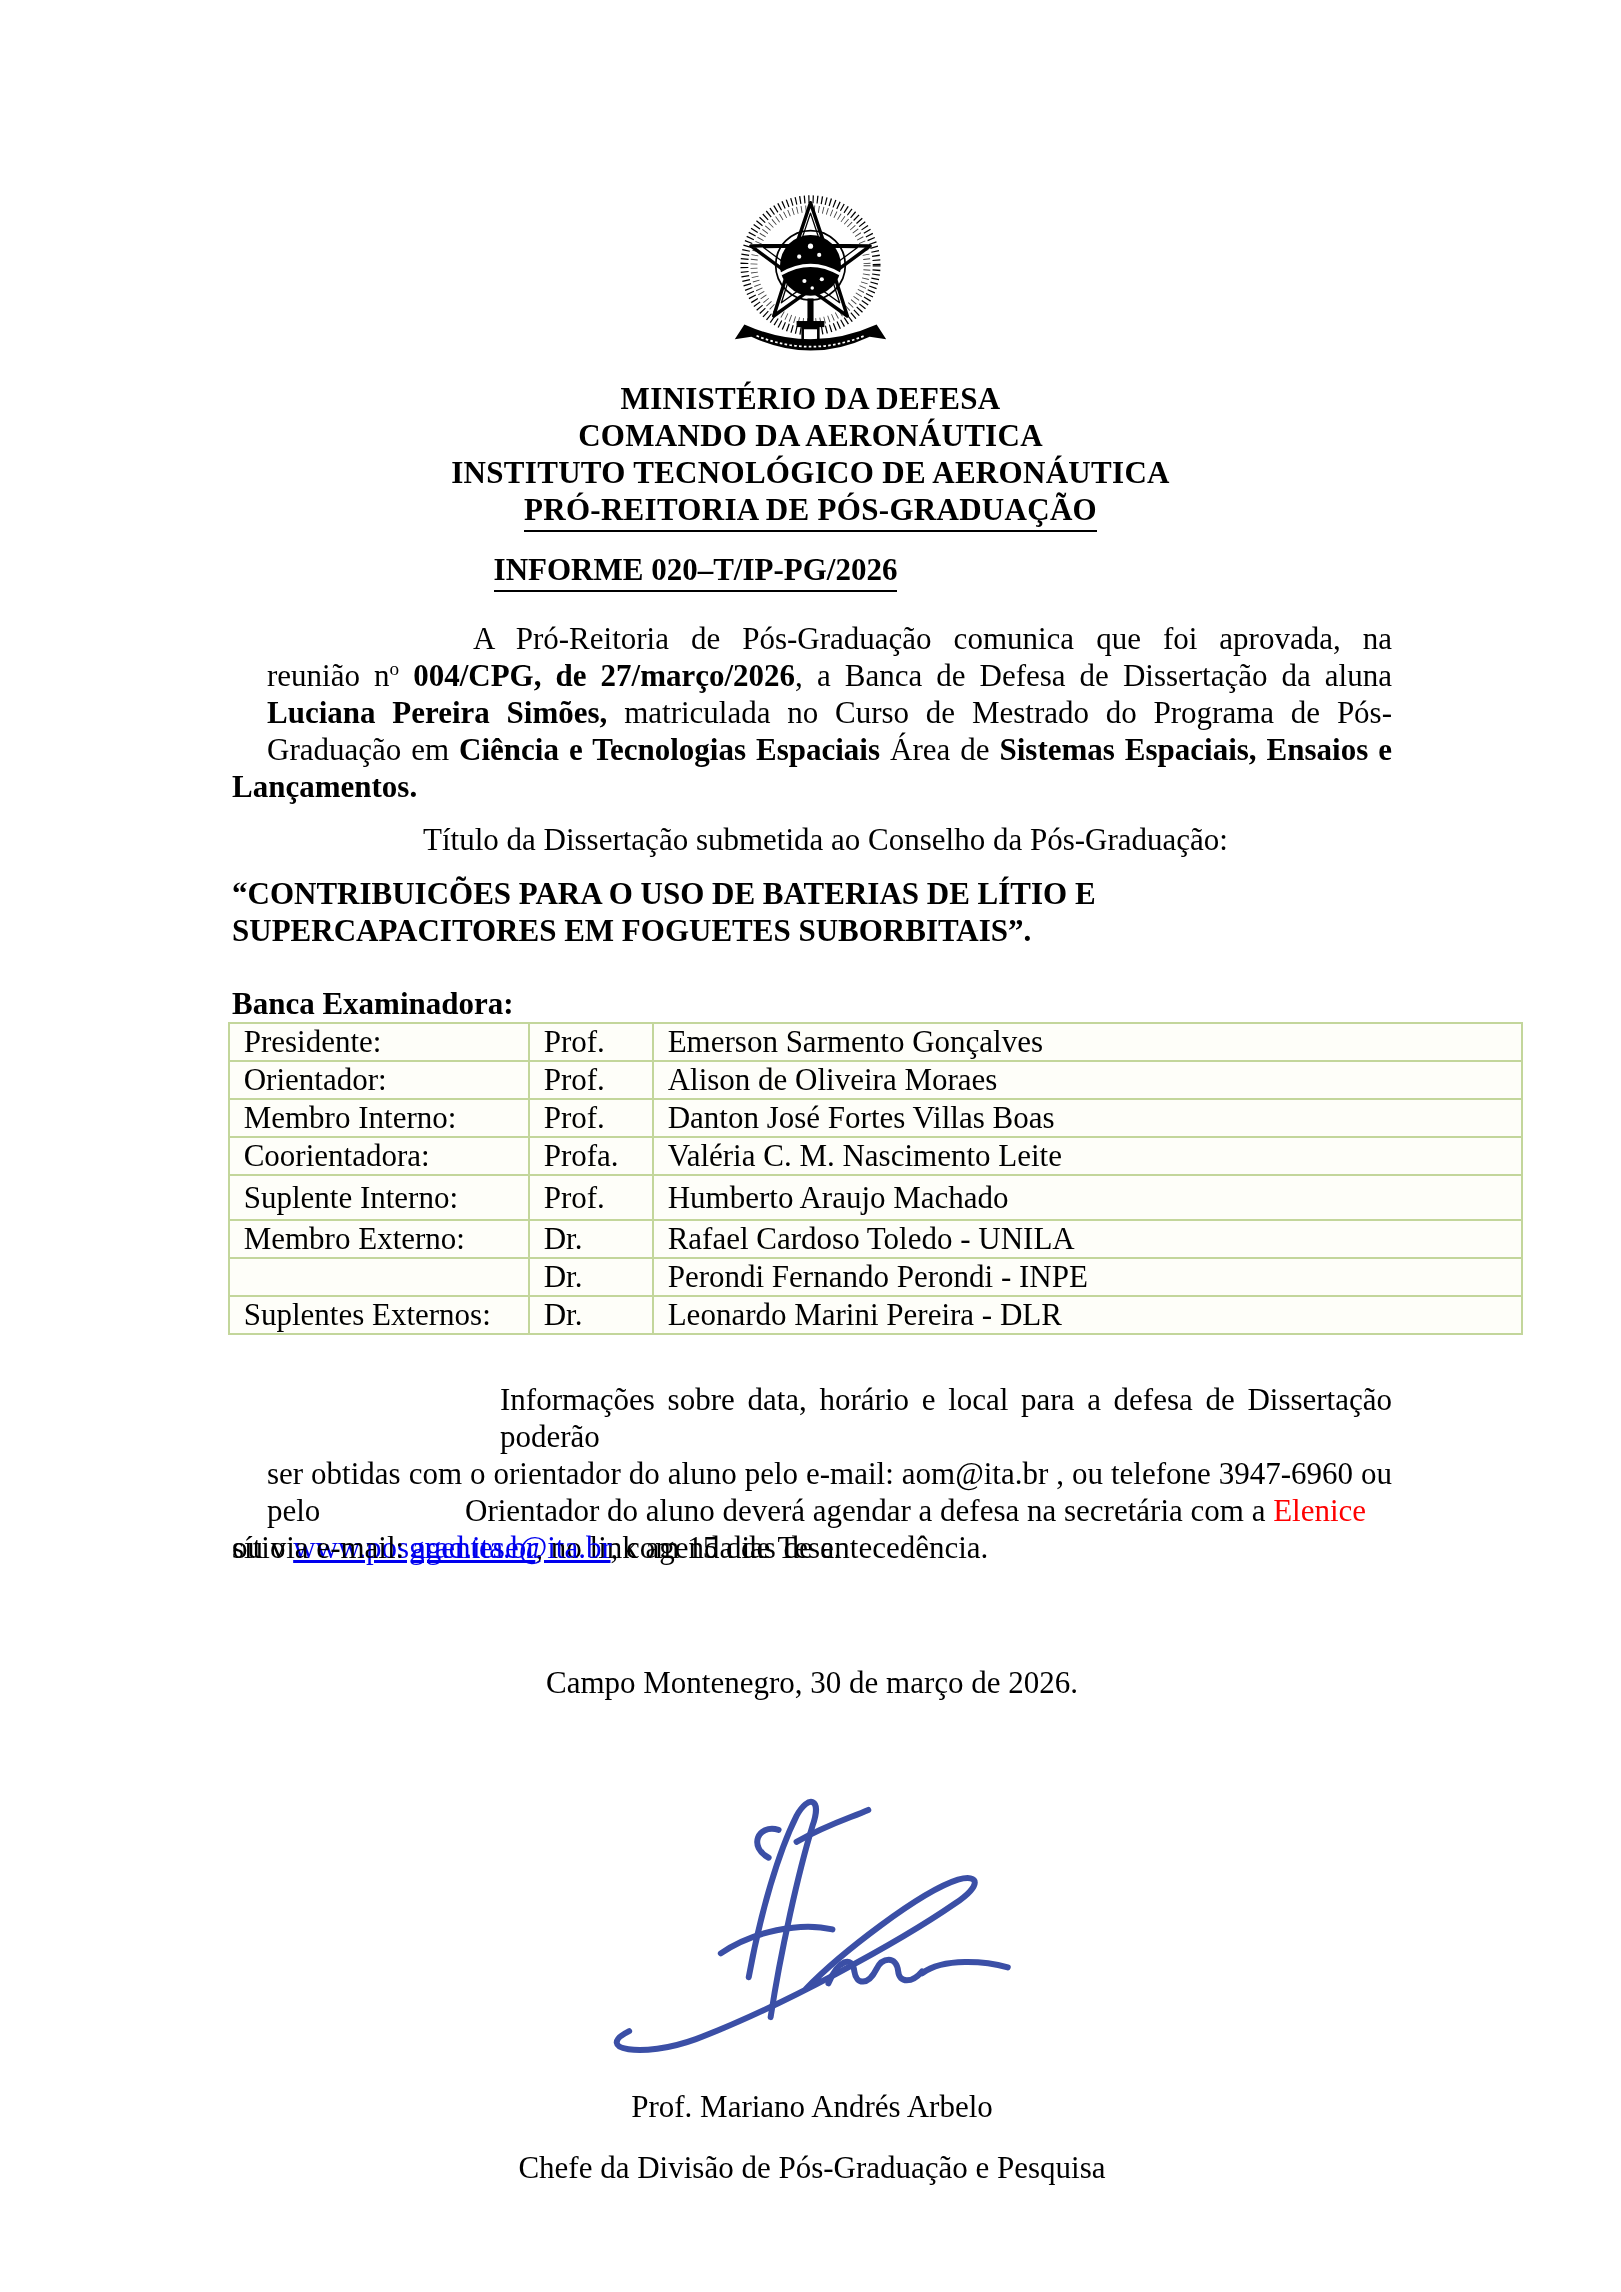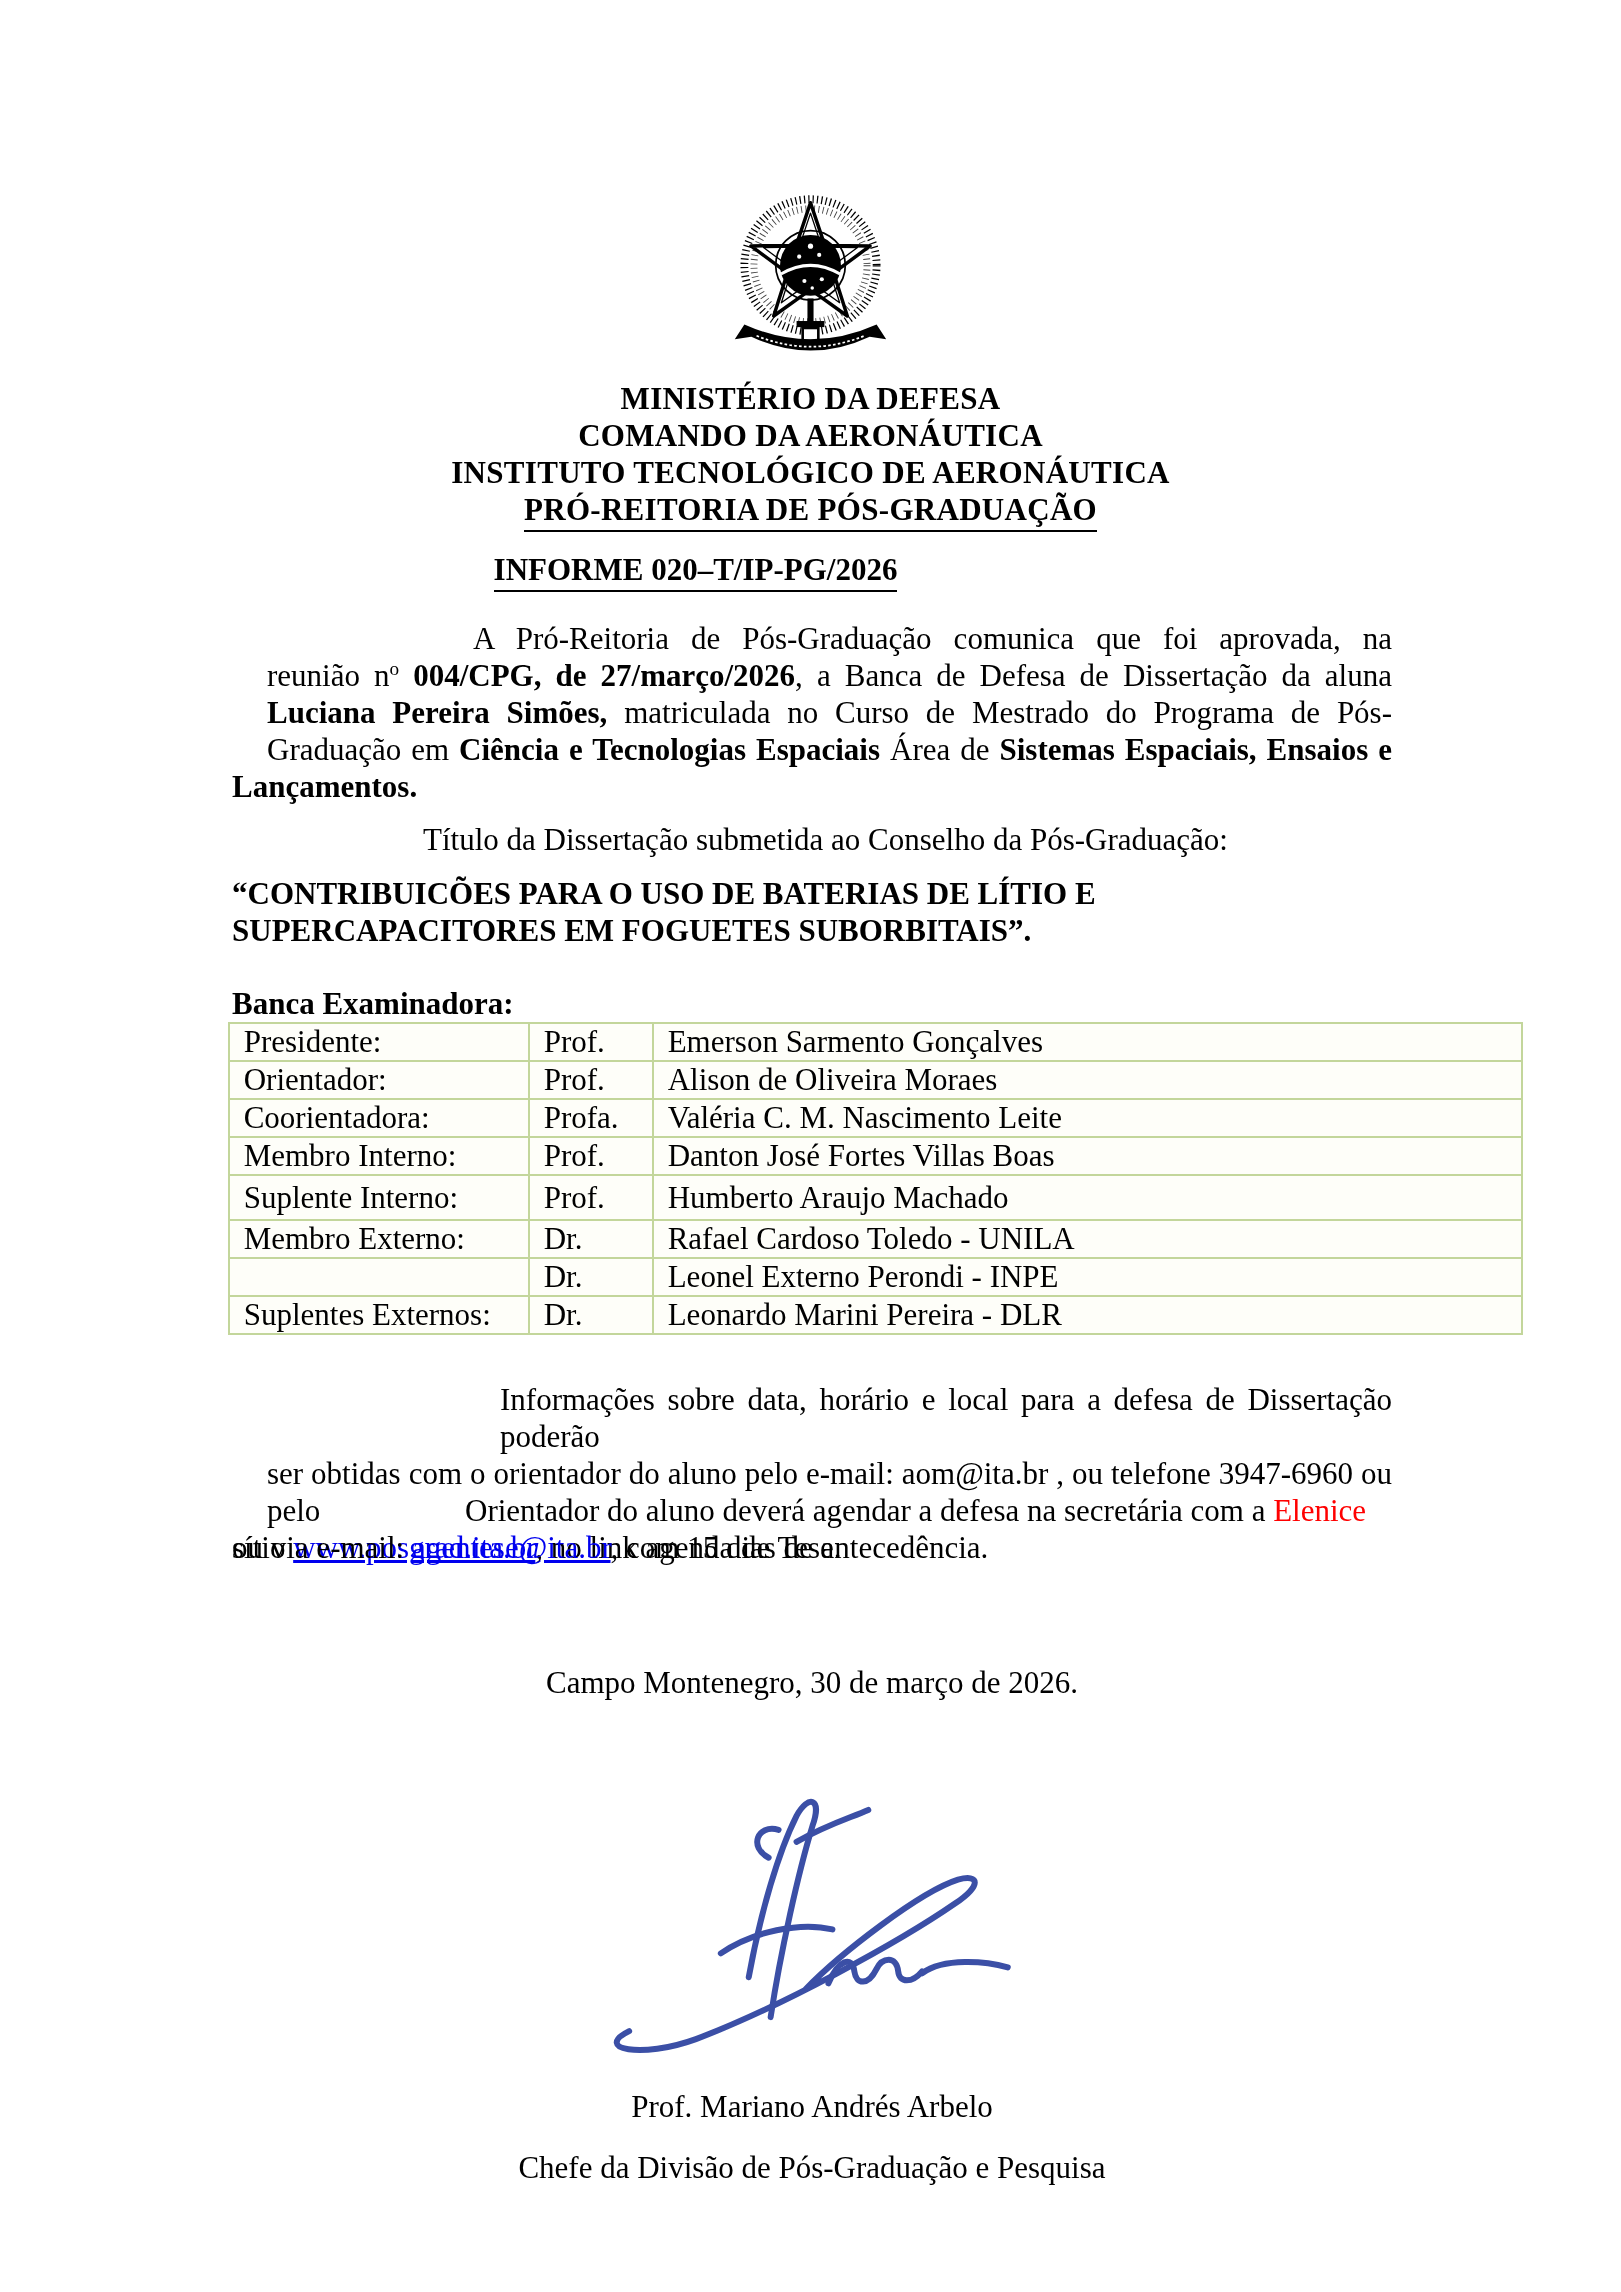--- a/index.html
+++ b/index.html
@@ -110,43 +110,43 @@
         <td>Presidente:</td>
         <td>Prof.</td>
         <td>Emerson Sarmento Gonçalves</td>
       </tr>
       <tr>
         <td>Orientador:</td>
         <td>Prof.</td>
         <td>Alison de Oliveira Moraes</td>
       </tr>
       <tr>
+        <td>Membro Interno:</td>
+        <td>Prof.</td>
+        <td>Danton José Fortes Villas Boas</td>
+      </tr>
+      <tr>
         <td>Coorientadora:</td>
         <td>Profa.</td>
         <td>Valéria C. M. Nascimento Leite</td>
-      </tr>
-      <tr>
-        <td>Membro Interno:</td>
-        <td>Prof.</td>
-        <td>Danton José Fortes Villas Boas</td>
       </tr>
       <tr>
         <td style="height:43px">Suplente Interno:</td>
         <td>Prof.</td>
         <td>Humberto Araujo Machado</td>
       </tr>
       <tr>
         <td>Membro Externo:</td>
         <td>Dr.</td>
         <td>Rafael Cardoso Toledo - UNILA</td>
       </tr>
       <tr>
         <td></td>
         <td>Dr.</td>
-        <td>Leonel Externo Perondi - INPE</td>
+        <td>Perondi Fernando Perondi - INPE</td>
       </tr>
       <tr>
         <td>Suplentes Externos:</td>
         <td>Dr.</td>
         <td>Leonardo Marini Pereira - DLR</td>
       </tr>
     </tbody>
   </table>
 
   <div class="abs textblock" style="top:1381px;">

